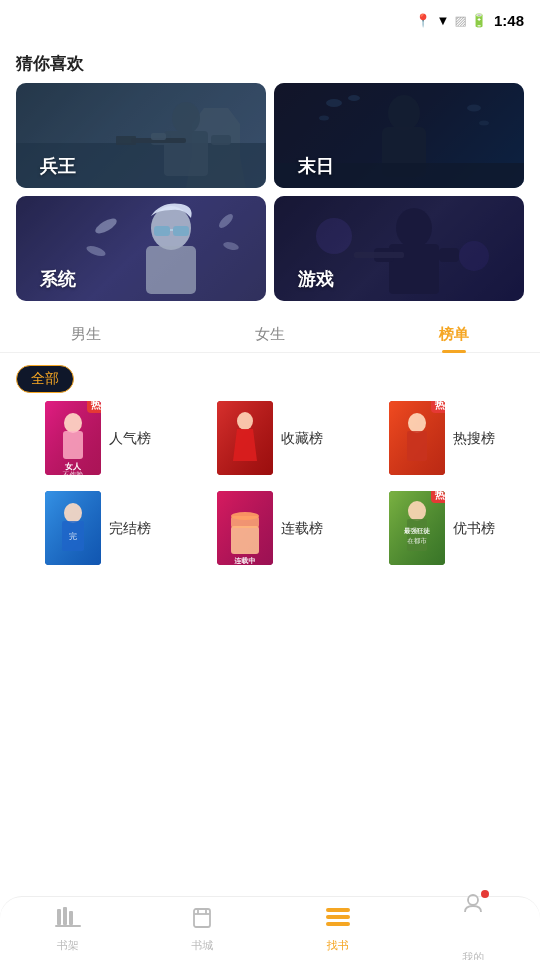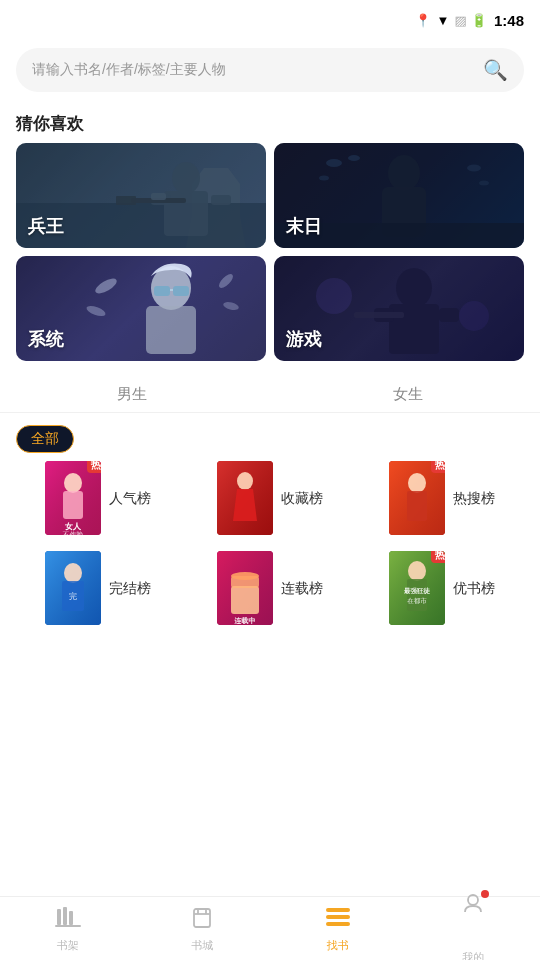--- a/index.html
+++ b/index.html
@@ -89,21 +89,21 @@
       content: '';
       position: absolute;
       bottom: 0; right: 20px;
       width: 60px; height: 80px;
       background: rgba(80,100,120,0.8);
       clip-path: polygon(30% 0%, 70% 0%, 90% 20%, 90% 60%, 100% 100%, 0% 100%, 10% 60%, 10% 20%);
     }
     .category-label {
       position: absolute;
       bottom: 10px;
-      left: 12px;
+      left: 24px;
       color: #fff;
       font-size: 18px;
       font-weight: 700;
       text-shadow: 0 1px 3px rgba(0,0,0,0.5);
     }
 
     
     .tabs {
       display: flex;
       padding: 8px 0 0 0;
@@ -206,20 +206,21 @@
       position: fixed;
       bottom: 0;
       left: 0;
       width: 540px;
       height: 64px;
       background: #fff;
       border-top: 1px solid #eee;
       display: flex;
       align-items: center;
       justify-content: space-around;
+      border-radius: 22px;
     }
     .nav-item {
       display: flex;
       flex-direction: column;
       align-items: center;
       gap: 3px;
       cursor: pointer;
       position: relative;
     }
     .nav-icon {
@@ -268,26 +269,20 @@
 
     <span style="font-size:13px; color:#aaa;">▨</span>
 
     <span style="font-size:13px;">🔋</span>
   </div>
   <span class="status-bar-time">1:48</span>
 </div>
 
 <div class="main-content">
 
-  <div class="search-bar-container">
-    <div class="search-bar">
-      <span class="search-placeholder">请输入书名/作者/标签/主要人物</span>
-      <span class="search-icon-btn">🔍</span>
-    </div>
-  </div>
 
   <div class="section-title">猜你喜欢</div>
 
   <div class="category-grid">
 
     <div class="category-item cat-1">
 
       <div class="cat-deco">
         <svg width="100%" height="100%" viewBox="0 0 250 105" xmlns="http://www.w3.org/2000/svg">
 
@@ -370,20 +365,21 @@
         </svg>
       </div>
       <span class="category-label">游戏</span>
     </div>
 
   </div>
 
   <div class="tabs">
     <div class="tab-item">男生</div>
     <div class="tab-item">女生</div>
+    <div class="tab-item active">榜单</div>
   </div>
 
   <div class="filter-row">
     <span class="filter-btn">全部</span>
   </div>
 
   <div class="rankings-container">
 
     <div class="rank-item">
       <div class="rank-inner">

